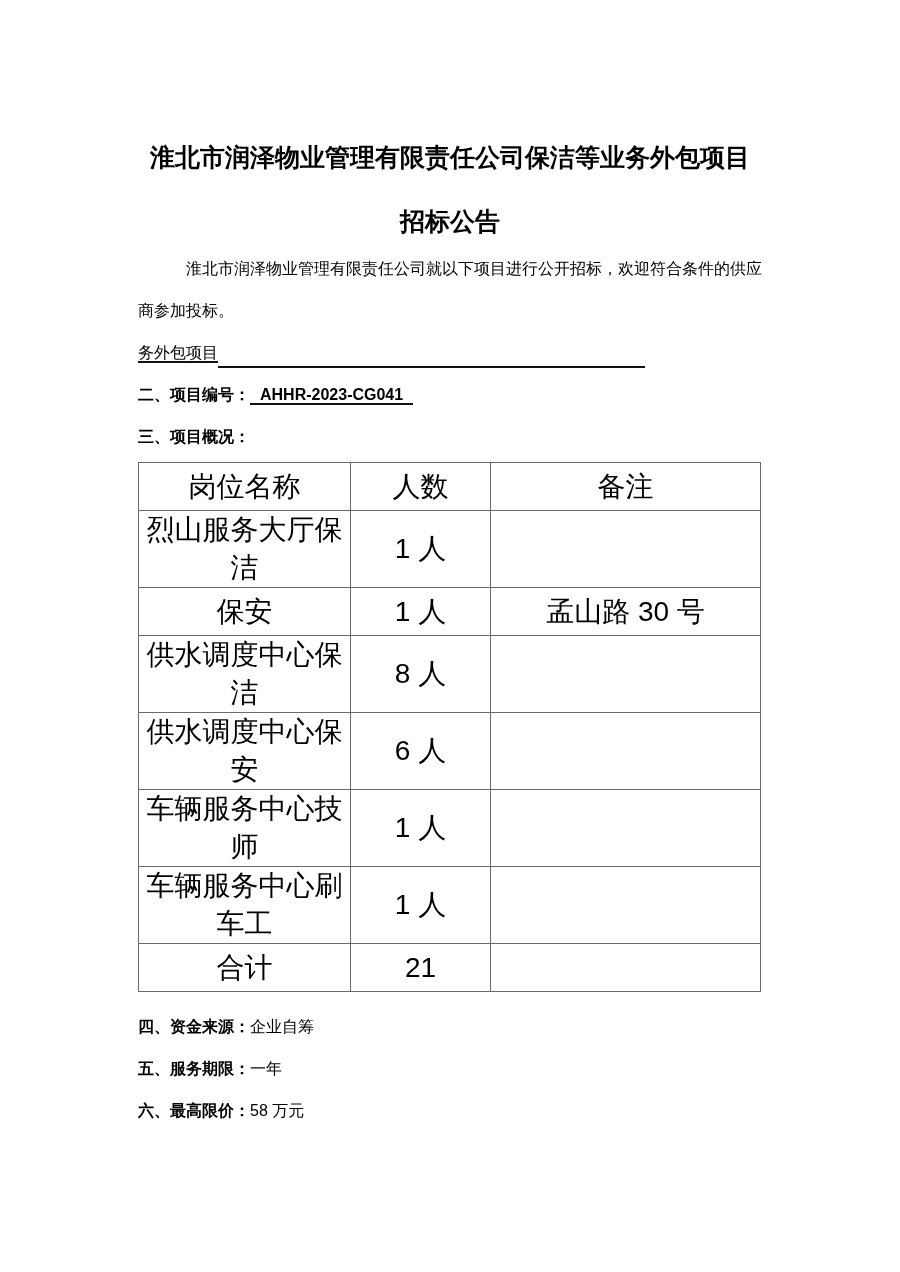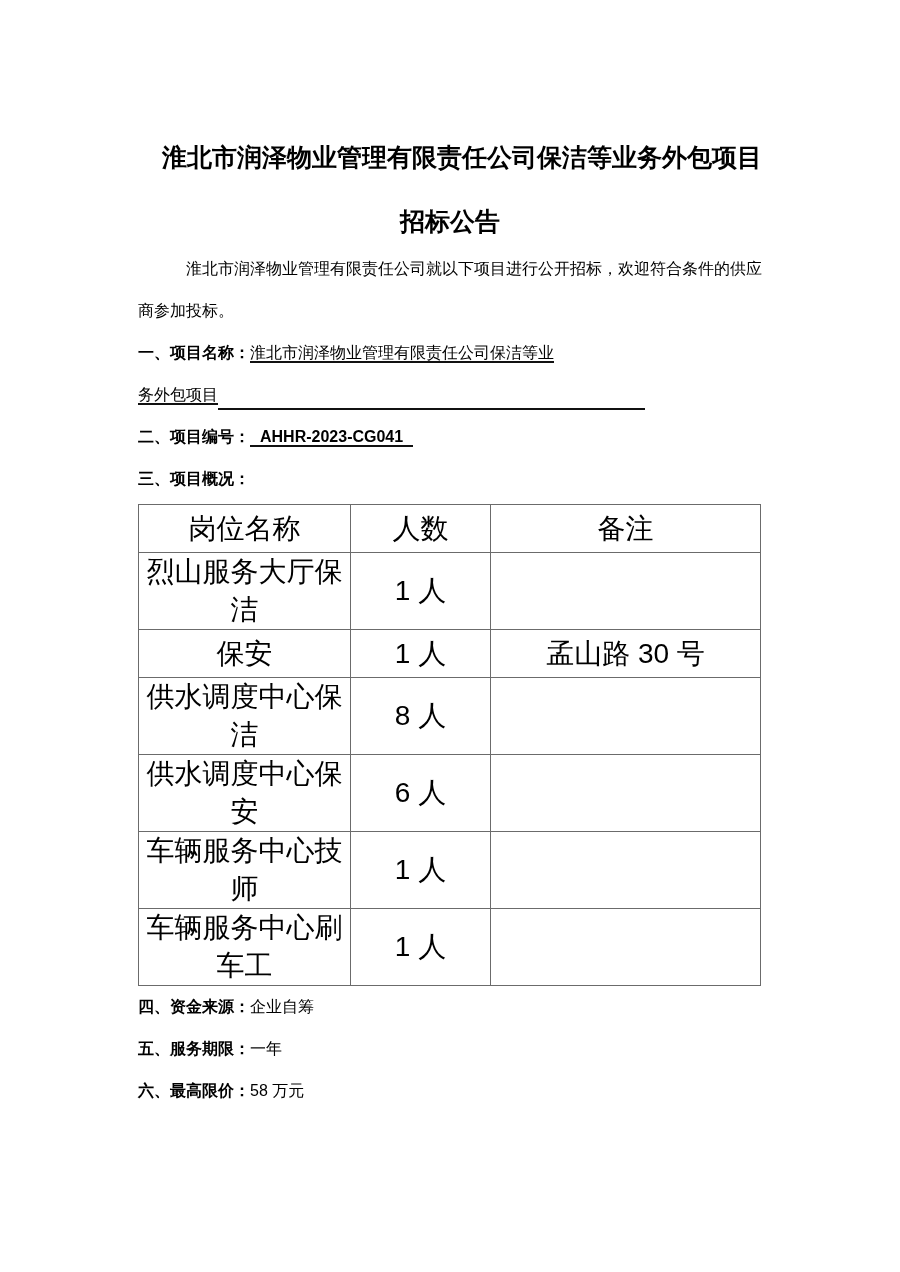--- a/index.html
+++ b/index.html
@@ -10,21 +10,21 @@
     box-sizing: border-box;
     padding: 140px 138px 0 138px;
     background: #ffffff;
     color: #000000;
     font-family: "Liberation Sans", "DejaVu Sans", sans-serif;
     overflow: hidden;
   }
   .title {
     font-size: 25px;
     font-weight: 700;
-    text-align: right;
+    text-align: center;
     line-height: 34px;
     margin: 0;
   }
   .subtitle {
     font-size: 25px;
     font-weight: 700;
     text-align: center;
     line-height: 34px;
     margin: 30px 0 0 0;
   }
@@ -56,34 +56,33 @@
   .tbl th, .tbl td {
     border: 1px solid #6b6b6b;
     height: 47px;
     font-size: 28px;
     font-weight: 400;
     text-align: center;
     vertical-align: middle;
     padding: 0 2px;
     overflow: hidden;
   }
-  .after-table { }
+  .after-table { margin-top: 14px; }
 </style>
 </head>
 <body>
 
 <div class="page">
 
   <h1 class="title">淮北市润泽物业管理有限责任公司保洁等业务外包项目</h1>
 
   <h2 class="subtitle">招标公告</h2>
 
   <p class="body-text intro">淮北市润泽物业管理有限责任公司就以下项目进行公开招标，欢迎符合条件的供应商参加投标。</p>
 
-  <div class="body-text item"><span class="label">一、项目名称：</span><span class="ul">淮北市润泽物业管理有限责任公司保洁等业</span></div>
 
   <div class="body-text item"><span class="ul">务外包项目</span><span class="ufill"></span></div>
 
   <div class="body-text item"><span class="label">二、项目编号：</span><span class="ul ul-pad bold">AHHR-2023-CG041</span></div>
 
   <div class="body-text item"><span class="label">三、项目概况：</span></div>
 
   <table class="tbl">
     <colgroup>
       <col style="width:212px">
@@ -121,20 +120,25 @@
         <tr>
           <td>车辆服务中心技师</td>
           <td>1 人</td>
           <td></td>
         </tr>
         <tr>
           <td>车辆服务中心刷车工</td>
           <td>1 人</td>
           <td></td>
         </tr>
+        <tr>
+          <td>合计</td>
+          <td>21</td>
+          <td></td>
+        </tr>
       </tbody>
   </table>
 
   <div class="body-text item after-table"><span class="label">四、资金来源：</span><span>企业自筹</span></div>
 
   <div class="body-text item"><span class="label">五、服务期限：</span><span>一年</span></div>
 
   <div class="body-text item"><span class="label">六、最高限价：</span><span>58 万元</span></div>
 
 </div>

